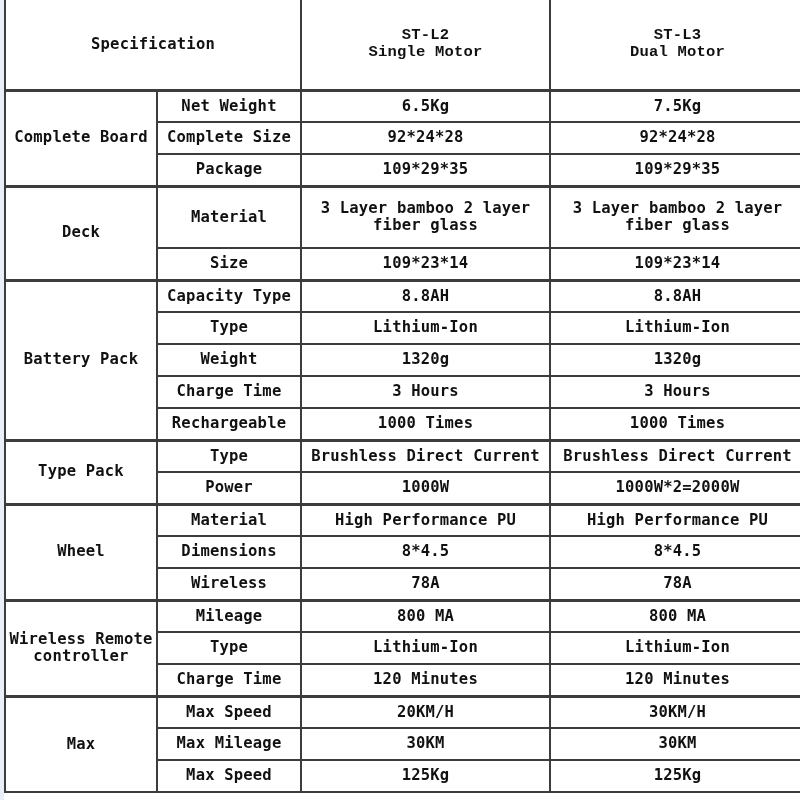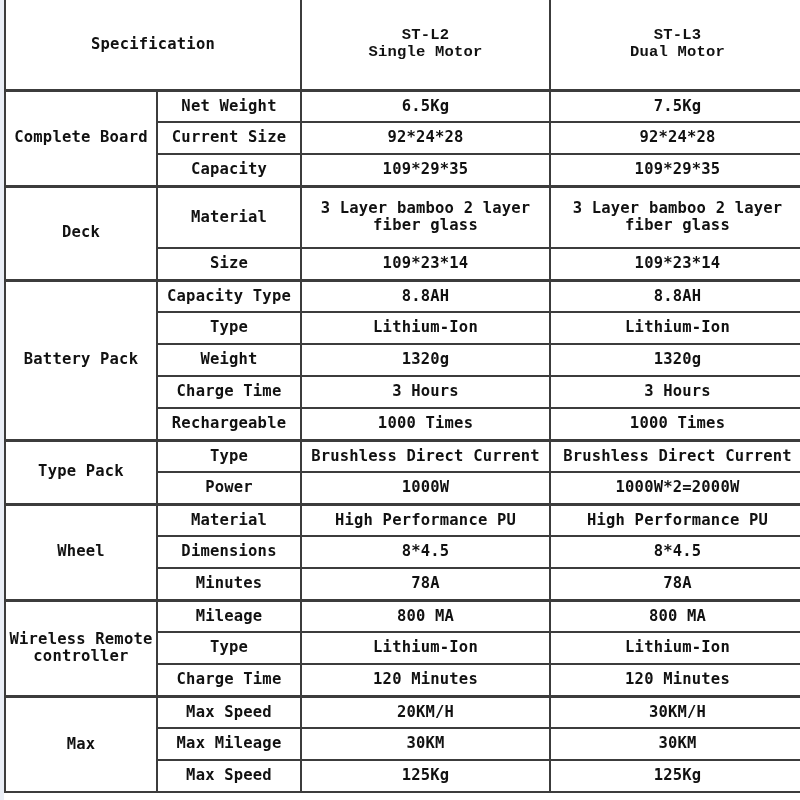--- a/index.html
+++ b/index.html
@@ -113,26 +113,26 @@
           <td class="model-cell">ST-L3
 Dual Motor</td>
         </tr>
         <tr class="group-start" style="height: 32px;">
           <td class="group-label" rowspan="3">Complete Board</td>
           <td class="param-cell">Net Weight</td>
           <td class="value-cell">6.5Kg</td>
           <td class="value-cell">7.5Kg</td>
         </tr>
         <tr style="height: 32px;">
-          <td class="param-cell">Current Size</td>
+          <td class="param-cell">Complete Size</td>
           <td class="value-cell">92*24*28</td>
           <td class="value-cell">92*24*28</td>
         </tr>
         <tr style="height: 32px;">
-          <td class="param-cell">Capacity</td>
+          <td class="param-cell">Package</td>
           <td class="value-cell">109*29*35</td>
           <td class="value-cell">109*29*35</td>
         </tr>
         <tr class="group-start" style="height: 62px;">
           <td class="group-label" rowspan="2">Deck</td>
           <td class="param-cell">Material</td>
           <td class="value-cell two-line">3 Layer bamboo 2 layer
 fiber glass</td>
           <td class="value-cell two-line">3 Layer bamboo 2 layer
 fiber glass</td>
@@ -184,21 +184,21 @@
           <td class="param-cell">Material</td>
           <td class="value-cell">High Performance PU</td>
           <td class="value-cell">High Performance PU</td>
         </tr>
         <tr style="height: 32px;">
           <td class="param-cell">Dimensions</td>
           <td class="value-cell">8*4.5</td>
           <td class="value-cell">8*4.5</td>
         </tr>
         <tr style="height: 32px;">
-          <td class="param-cell">Minutes</td>
+          <td class="param-cell">Wireless</td>
           <td class="value-cell">78A</td>
           <td class="value-cell">78A</td>
         </tr>
         <tr class="group-start" style="height: 32px;">
           <td class="group-label" rowspan="3">Wireless Remote
 controller</td>
           <td class="param-cell">Mileage</td>
           <td class="value-cell">800 MA</td>
           <td class="value-cell">800 MA</td>
         </tr>

